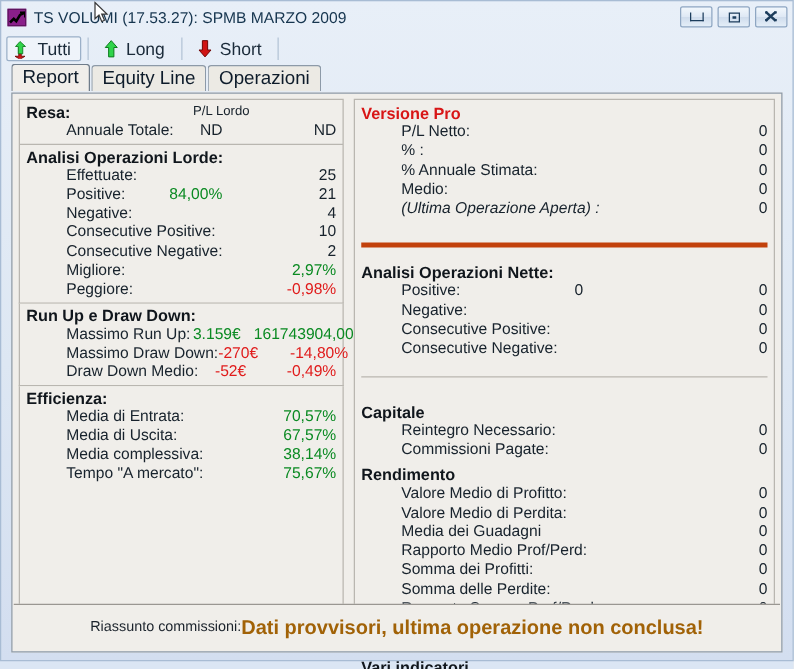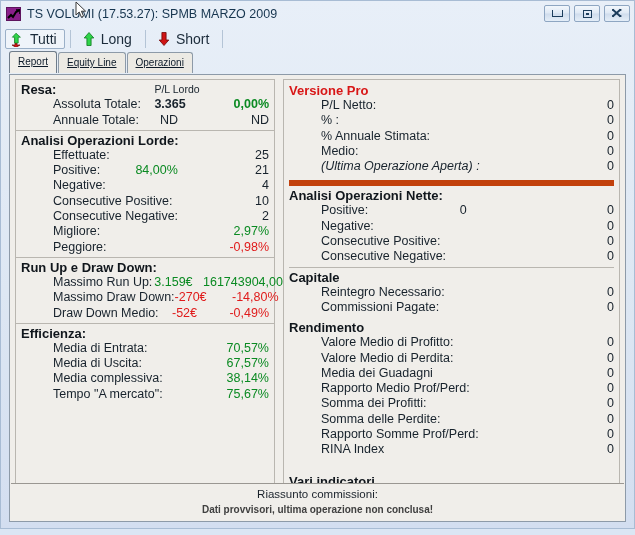--- a/index.html
+++ b/index.html
@@ -70,31 +70,30 @@
   }
   .tb-sep{width:1px;height:18px;background:#b4c4d6;margin:0 5px;}
   .arrow-ico{width:16px;height:16px;position:relative;flex:0 0 auto;}
   
   .tabstrip{
     height:22px;display:flex;align-items:flex-end;
     padding-left:8px;
     position:relative;
   }
   .tab{
-    font-size:10px;color:#0d1b2a;
+    font-size:15px;color:#0d1b2a;
     padding:2px 8px 3px 8px;
     border:1px solid #8d9aa8;
     border-bottom:none;
     border-radius:3px 3px 0 0;
     background:#eceae4;
     margin-right:1px;
     line-height:15px;
     box-sizing:border-box;
     height:21px;
-    text-decoration:underline;
   }
   .tab.sel{
     background:#f0eeea;
     border-color:#6f7c8a;
     height:22px;
     position:relative;z-index:3;
     border-top-width:1px;
   }
   
   .content{
@@ -142,24 +141,24 @@
   .bold{font-weight:bold;}
   .subhdr{font-size:10.5px;color:#17222c;}
   .num-r{width:56px;text-align:right;flex:0 0 auto;}
   .num-r2{width:66px;text-align:right;flex:0 0 auto;}
   .spacer{flex:1 1 auto;}
   
   .footer{
     position:absolute;left:1px;right:1px;bottom:1px;height:36px;
     background:#f0eeea;
     border-top:1px solid #9a9792;
-    display:flex;flex-direction:column;align-items:center;justify-content:center;
+    display:flex;flex-direction:row;align-items:center;justify-content:center;
   }
   .foot1{font-size:11.5px;color:#1a222b;line-height:14px;}
-  .foot2{font-size:10px;font-weight:bold;color:#404040;line-height:17px;}
+  .foot2{font-size:16px;font-weight:bold;color:#a16207;line-height:17px;}
   .cursor{
     position:absolute;left:74px;top:0px;width:12px;height:19px;pointer-events:none;
   }
 </style>
 </head>
 <body>
 
 <div class="window">
 
   <div class="titlebar">
@@ -233,25 +232,20 @@
       <div class="pane-left">
 
         <div class="group">
           <div class="ghead">Resa:</div>
           <div class="row" style="margin-top:-15px;">
             <span class="lbl" style="visibility:hidden">Assoluta Totale:</span>
             <span class="mid subhdr" style="text-align:center;padding-right:0">P/L Lordo</span>
             <span class="num-r"></span>
           </div>
           <div class="row">
-            <span class="lbl">Assoluta Totale:</span>
-            <span class="mid bold" style="text-align:center;padding-right:14px">3.365</span>
-            <span class="num-r green bold">0,00%</span>
-          </div>
-          <div class="row">
             <span class="lbl">Annuale Totale:</span>
             <span class="mid" style="text-align:center;padding-right:14px">ND</span>
             <span class="num-r dark">ND</span>
           </div>
         </div>
 
         <div class="group">
           <div class="ghead">Analisi Operazioni Lorde:</div>
           <div class="row">
             <span class="lbl">Effettuate:</span>
@@ -357,21 +351,21 @@
             <span class="lbl">Medio:</span>
             <span class="spacer"></span>
             <span class="num-r dark">0</span>
           </div>
           <div class="row italic">
             <span class="lbl">(Ultima Operazione Aperta) :</span>
             <span class="spacer"></span>
             <span class="num-r dark">0</span>
           </div>
 
-          <div class="ghead" style="border-top:6px solid #c2410c;margin-top:6px;padding-top:2px;">Analisi Operazioni Nette:</div>
+          <div class="ghead" style="border-top:4px solid #c2410c;margin-top:20px;padding-top:12px;">Analisi Operazioni Nette:</div>
           <div class="row">
             <span class="lbl">Positive:</span>
             <span class="mid dark" style="text-align:center;padding-right:0">0</span>
             <span class="num-r dark">0</span>
           </div>
           <div class="row">
             <span class="lbl">Negative:</span>
             <span class="spacer"></span>
             <span class="num-r dark">0</span>
           </div>
@@ -379,21 +373,21 @@
             <span class="lbl">Consecutive Positive:</span>
             <span class="spacer"></span>
             <span class="num-r dark">0</span>
           </div>
           <div class="row">
             <span class="lbl">Consecutive Negative:</span>
             <span class="spacer"></span>
             <span class="num-r dark">0</span>
           </div>
 
-          <div class="ghead" style="border-top:1px solid #b9b6b0;margin-top:2px;padding-top:2px;">Capitale</div>
+          <div class="ghead" style="border-top:1px solid #b9b6b0;margin-top:14px;padding-top:20px;">Capitale</div>
           <div class="row">
             <span class="lbl">Reintegro Necessario:</span>
             <span class="spacer"></span>
             <span class="num-r dark">0</span>
           </div>
           <div class="row">
             <span class="lbl">Commissioni Pagate:</span>
             <span class="spacer"></span>
             <span class="num-r dark">0</span>
           </div>

